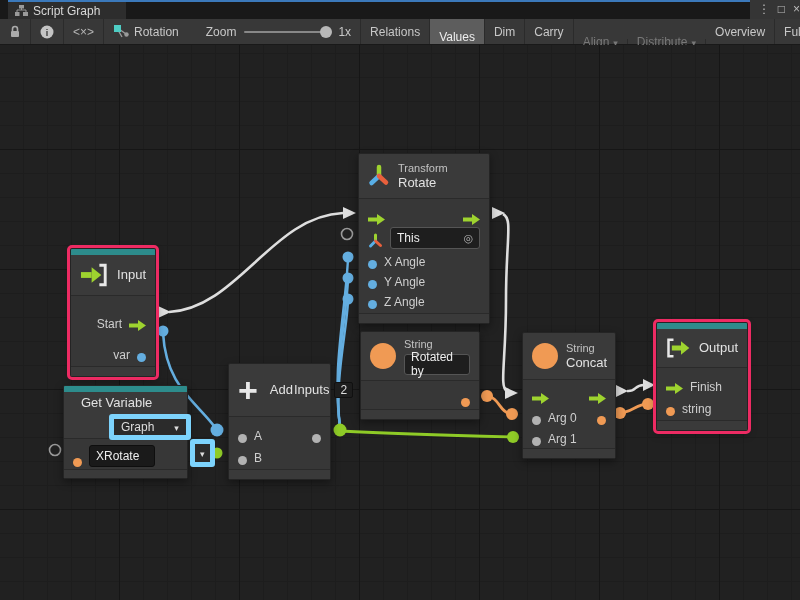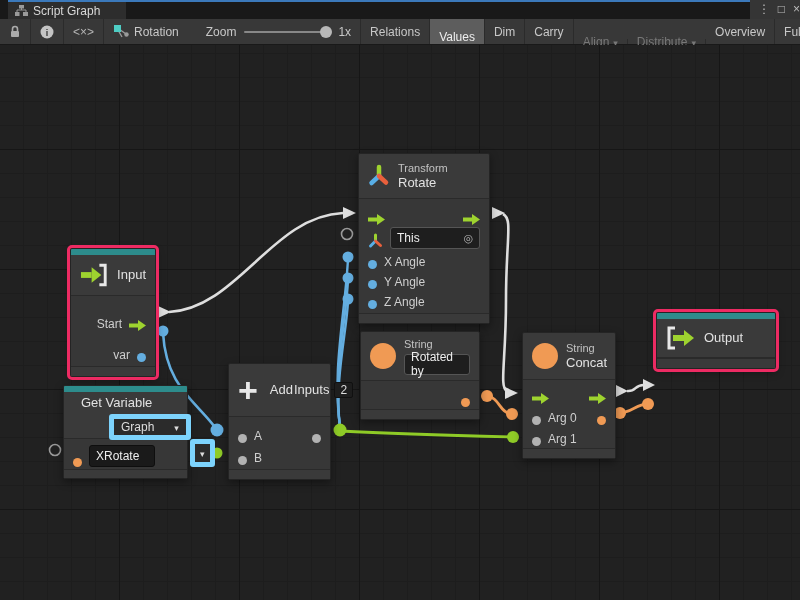--- a/index.html
+++ b/index.html
@@ -393,28 +393,41 @@
       </div>
       <div class="prow" style="height:21px">
         <span class="dot dot-gray"></span>
         <span>Arg 1</span>
       </div>
     </div>
     <div class="ndiv"></div>
     <div class="nfoot"></div>
   </div>
 
-  <div class="node selected" style="left:656px;top:312px;width:120px;">
+  <div class="node selected" style="left:656px;top:322px;width:92px;">
     <div class="tealbar"></div>
     <div class="nhead" style="height:38px">
       <svg width="30" height="24" viewBox="0 0 30 24">
         <path d="M9 2 h-6 v20 h6" fill="none" stroke="#e8e8e8" stroke-width="3"></path>
         <rect x="7" y="9" width="11" height="6" fill="#9ed32f"></rect>
         <polygon points="18,4 28,12 18,20" fill="#9ed32f"></polygon>
       </svg>
       <span class="ttl">Output</span>
     </div>
     <div class="ndiv"></div>
+    <div class="nbody">
+      <div class="prow" style="height:22px">
+        <svg width="17" height="11" viewBox="0 0 17 11">
+          <rect x="0" y="3.5" width="9" height="4" fill="#9ed32f"></rect>
+            <polygon points="9,0 17,5.5 9,11" fill="#9ed32f"></polygon>
+        </svg>
+        <span>Finish</span>
+      </div>
+      <div class="prow" style="height:22px">
+        <span class="dot dot-orange"></span>
+        <span>string</span>
+      </div>
+    </div>
     <div class="ndiv"></div>
     <div class="nfoot"></div>
   </div>
 
 </div>
 
 </body></html>

